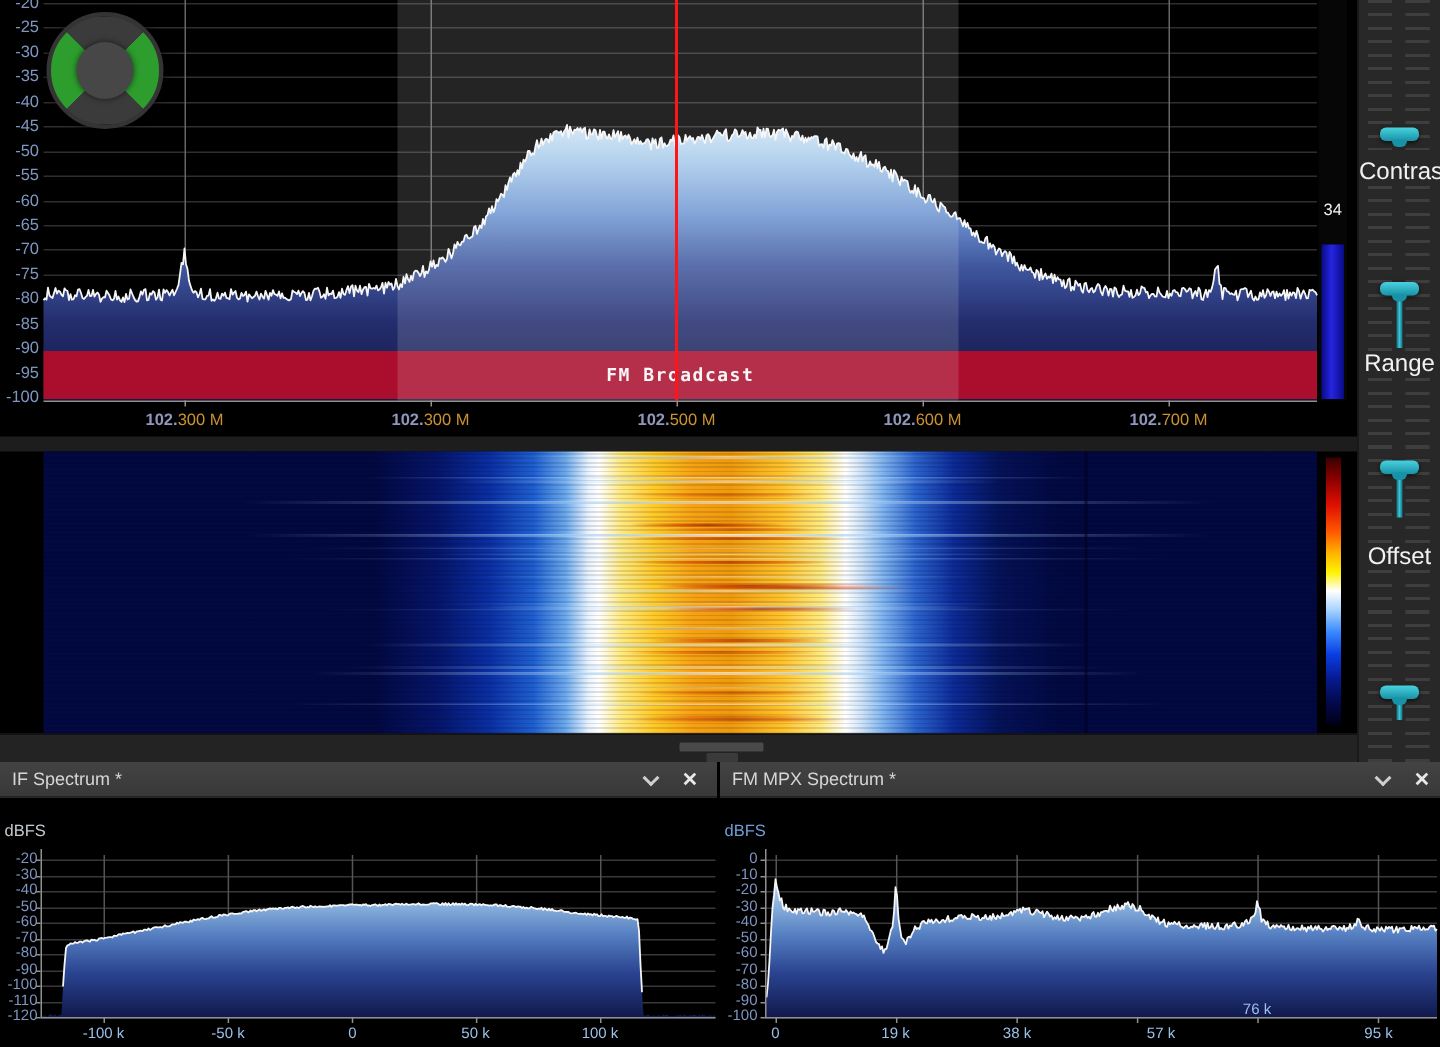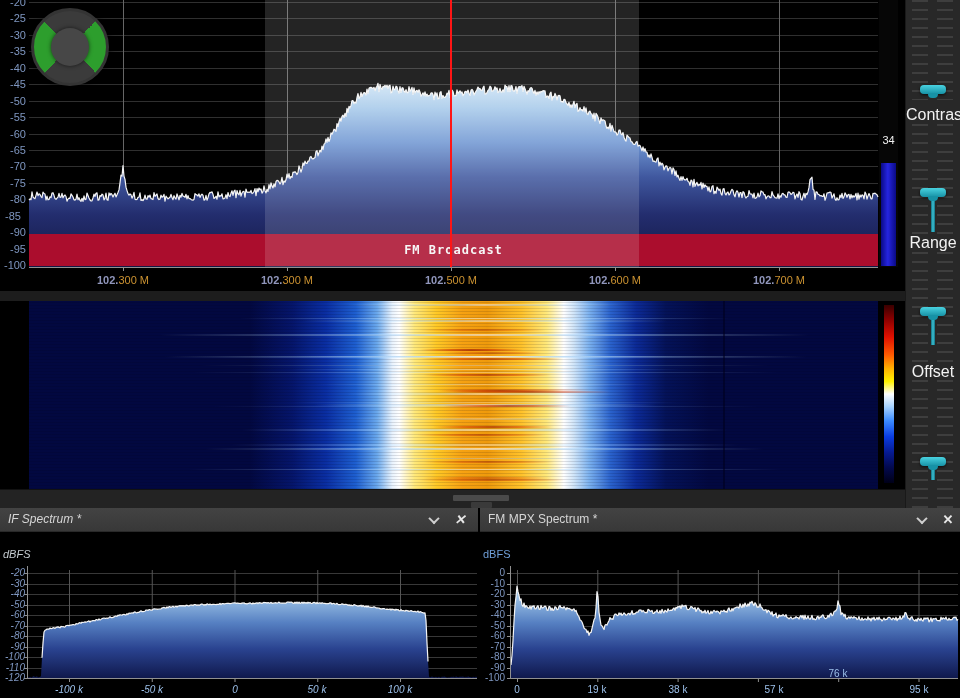--- a/index.html
+++ b/index.html
@@ -68,21 +68,21 @@
   .sl-stem{position:absolute;left:25px;width:4px;
     background:linear-gradient(90deg,#117082,#3ec2d4,#117082);}
   .sl-handle{position:absolute;left:14px;width:26px;height:9px;border-radius:4px;
     background:linear-gradient(#49d2e0,#1792a6);box-shadow:0 1px 3px rgba(0,0,0,.7);}
   .sl-handle::after{content:"";position:absolute;left:8px;top:8px;width:10px;height:5px;
     background:#1792a6;border-radius:0 0 4px 4px;}
   .sl-label{position:absolute;left:0;width:100%;text-align:center;font-size:16px;color:#f2f2f2;}
 
   
   .panel{position:absolute;top:508px;height:190px;background:#000;}
-  #panel-if{left:0;width:478px;font-style:italic;} #panel-mpx{left:480px;width:480px;}
+  #panel-if{left:0;width:478px;} #panel-mpx{left:480px;width:480px;}
   .panel-header{position:absolute;left:0;top:0;right:0;height:24px;
     background:linear-gradient(#434343,#383838);border-bottom:1px solid #292929;}
   .panel-title{position:absolute;left:8px;top:4px;font-size:12px;color:#d6d6d6;}
   .panel-btns{position:absolute;top:4px;display:flex;gap:10px;}
   #panel-if .panel-btns{right:10px;} #panel-mpx .panel-btns{right:4px;}
   .hdr-btn{width:16px;height:16px;display:flex;align-items:center;justify-content:center;}
   .chev{display:inline-block;width:8px;height:8px;border-left:2px solid #cfcfcf;
         border-bottom:2px solid #cfcfcf;transform:rotate(-45deg) translate(1px,-1px);}
   .xglyph{font-size:13px;color:#e8e8e8;font-weight:bold;line-height:16px;}
   .panel-svg{position:absolute;left:0;top:0;}
@@ -158,21 +158,21 @@
         <div class="ylab" style="top: 45px;">-35</div>
         <div class="ylab" style="top: 62px;">-40</div>
         <div class="ylab" style="top: 78px;">-45</div>
         <div class="ylab" style="top: 95px;">-50</div>
         <div class="ylab" style="top: 111px;">-55</div>
         <div class="ylab" style="top: 128px;">-60</div>
         <div class="ylab" style="top: 144px;">-65</div>
         <div class="ylab" style="top: 160px;">-70</div>
         <div class="ylab" style="top: 177px;">-75</div>
         <div class="ylab" style="top: 193px;">-80</div>
-        <div class="ylab" style="top: 210px; text-align: center;">-85</div>
+        <div class="ylab" style="top: 210px;">-85</div>
         <div class="ylab" style="top: 226px;">-90</div>
         <div class="ylab" style="top: 243px;">-95</div>
         <div class="ylab" style="top: 259px;">-100</div>
       </div>
     <div id="main-xlabels">
         <div class="xlab" style="left: 78px; width: 90px; top: 274px;"><span class="xp">102.</span><span class="xs">300 M</span></div>
         <div class="xlab" style="left: 242px; width: 90px; top: 274px;"><span class="xp">102.</span><span class="xs">300 M</span></div>
         <div class="xlab" style="left: 406px; width: 90px; top: 274px;"><span class="xp">102.</span><span class="xs">500 M</span></div>
         <div class="xlab" style="left: 570px; width: 90px; top: 274px;"><span class="xp">102.</span><span class="xs">600 M</span></div>
         <div class="xlab" style="left: 734px; width: 90px; top: 274px;"><span class="xp">102.</span><span class="xs">700 M</span></div>

